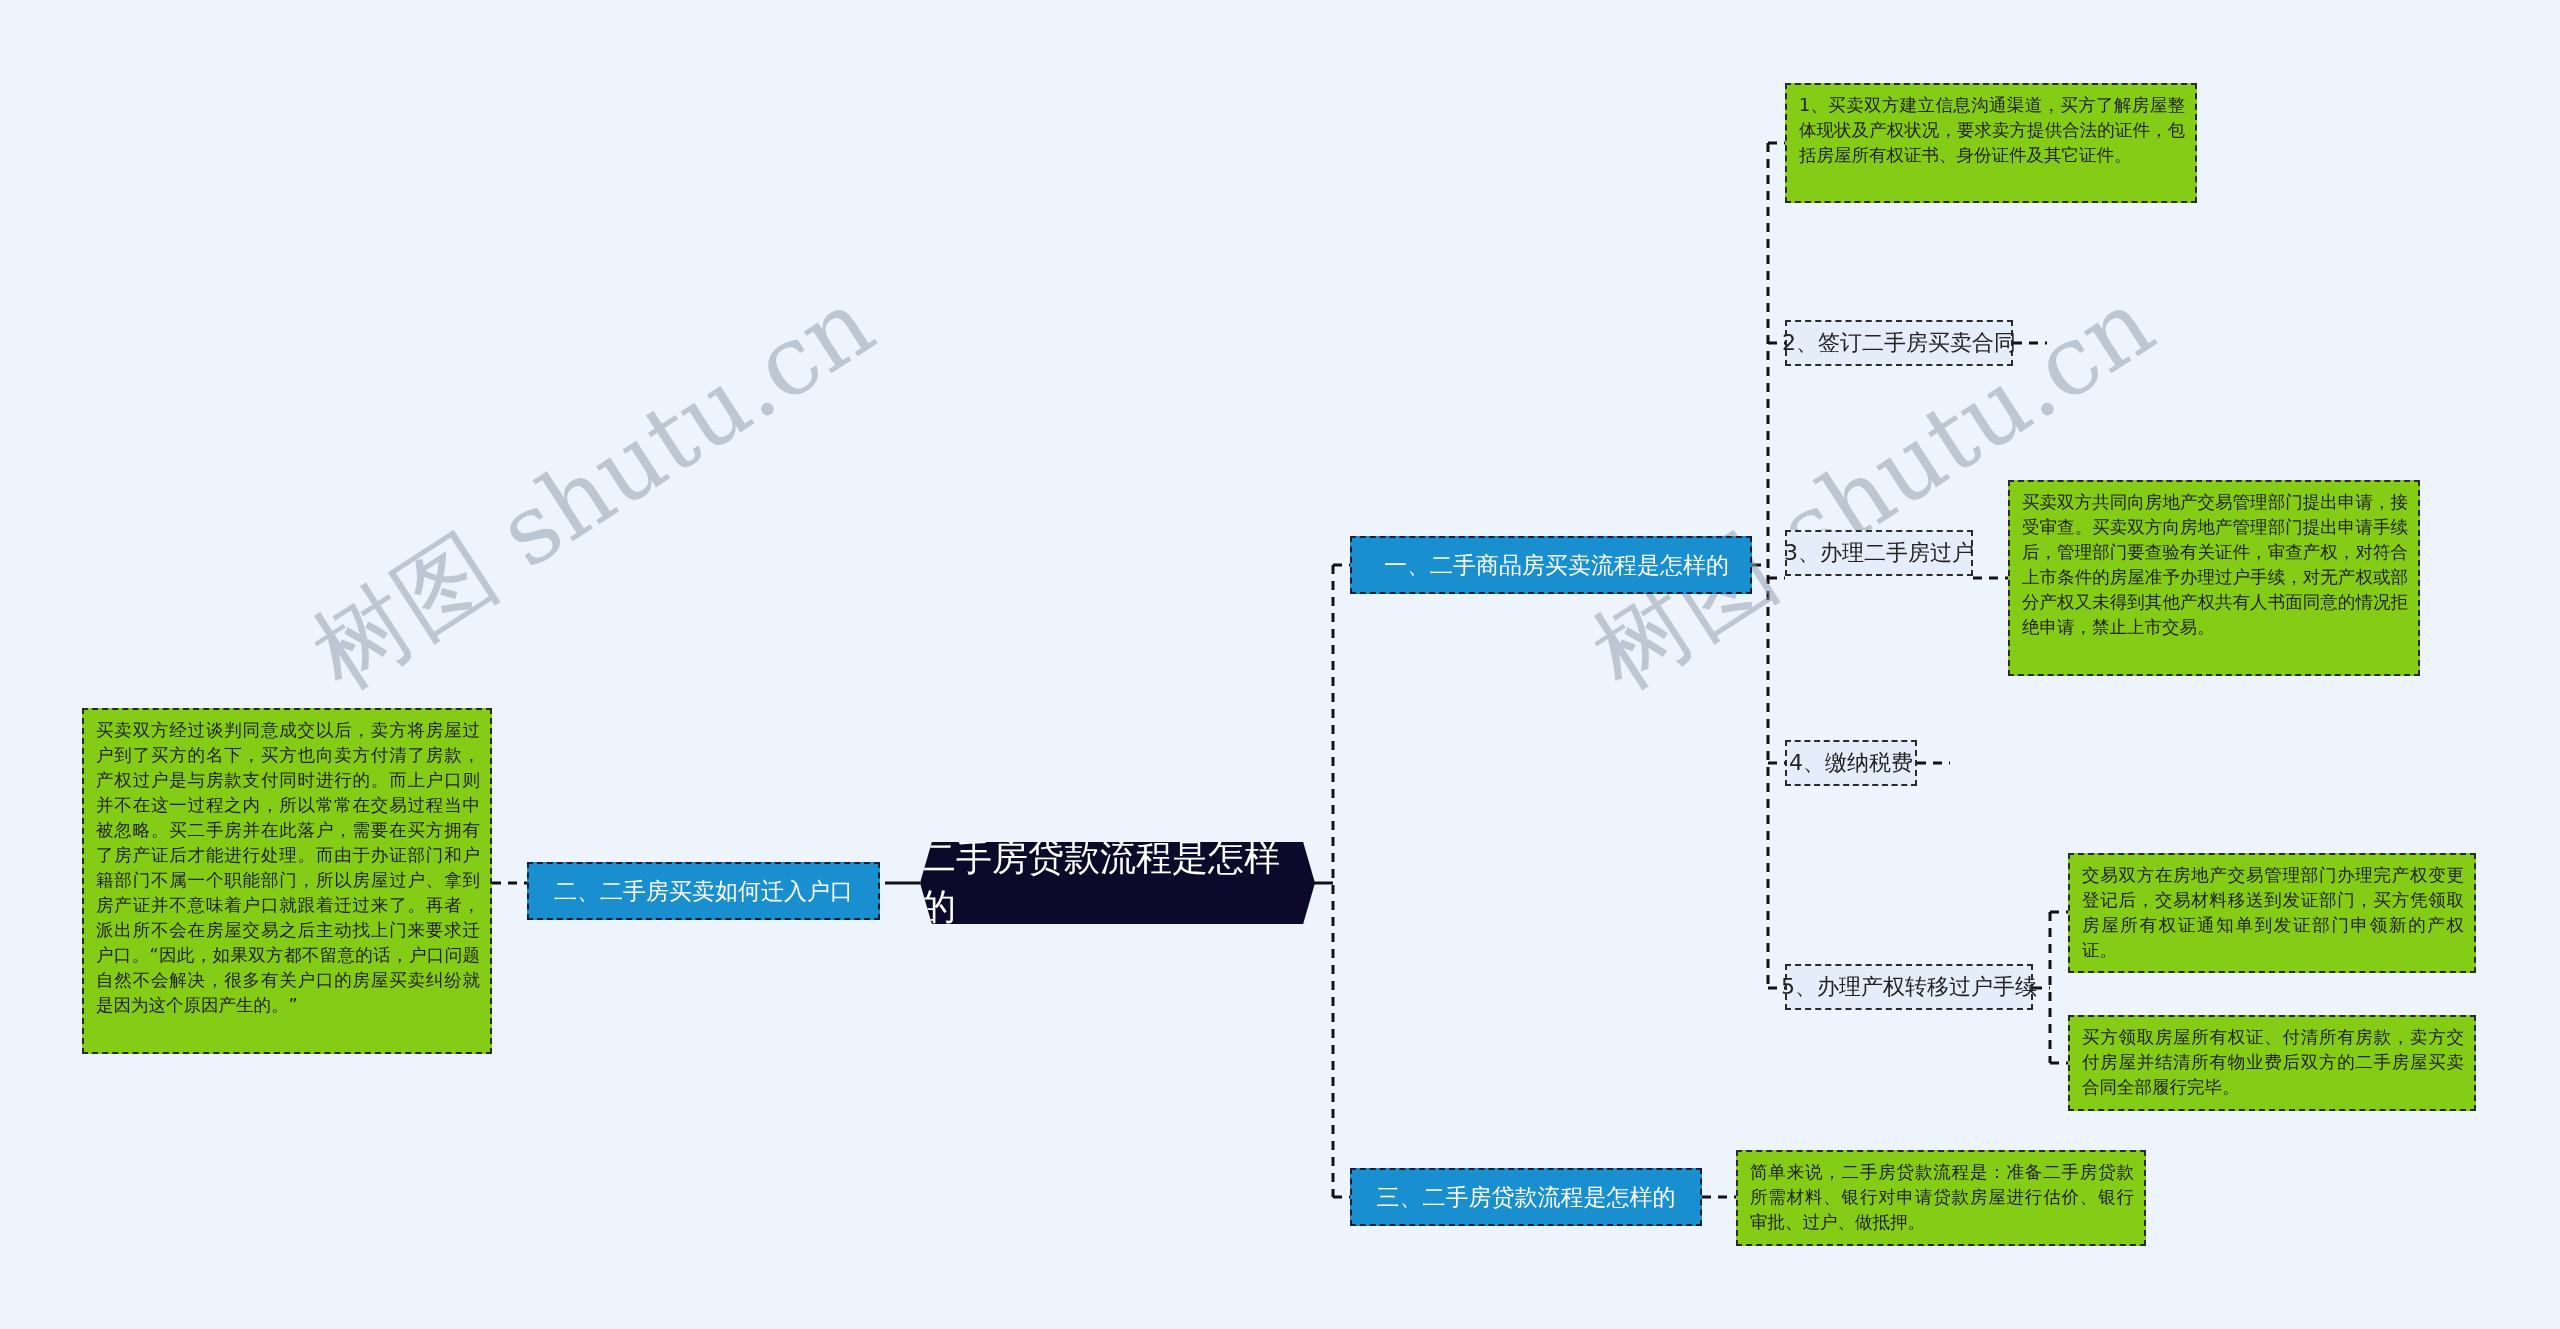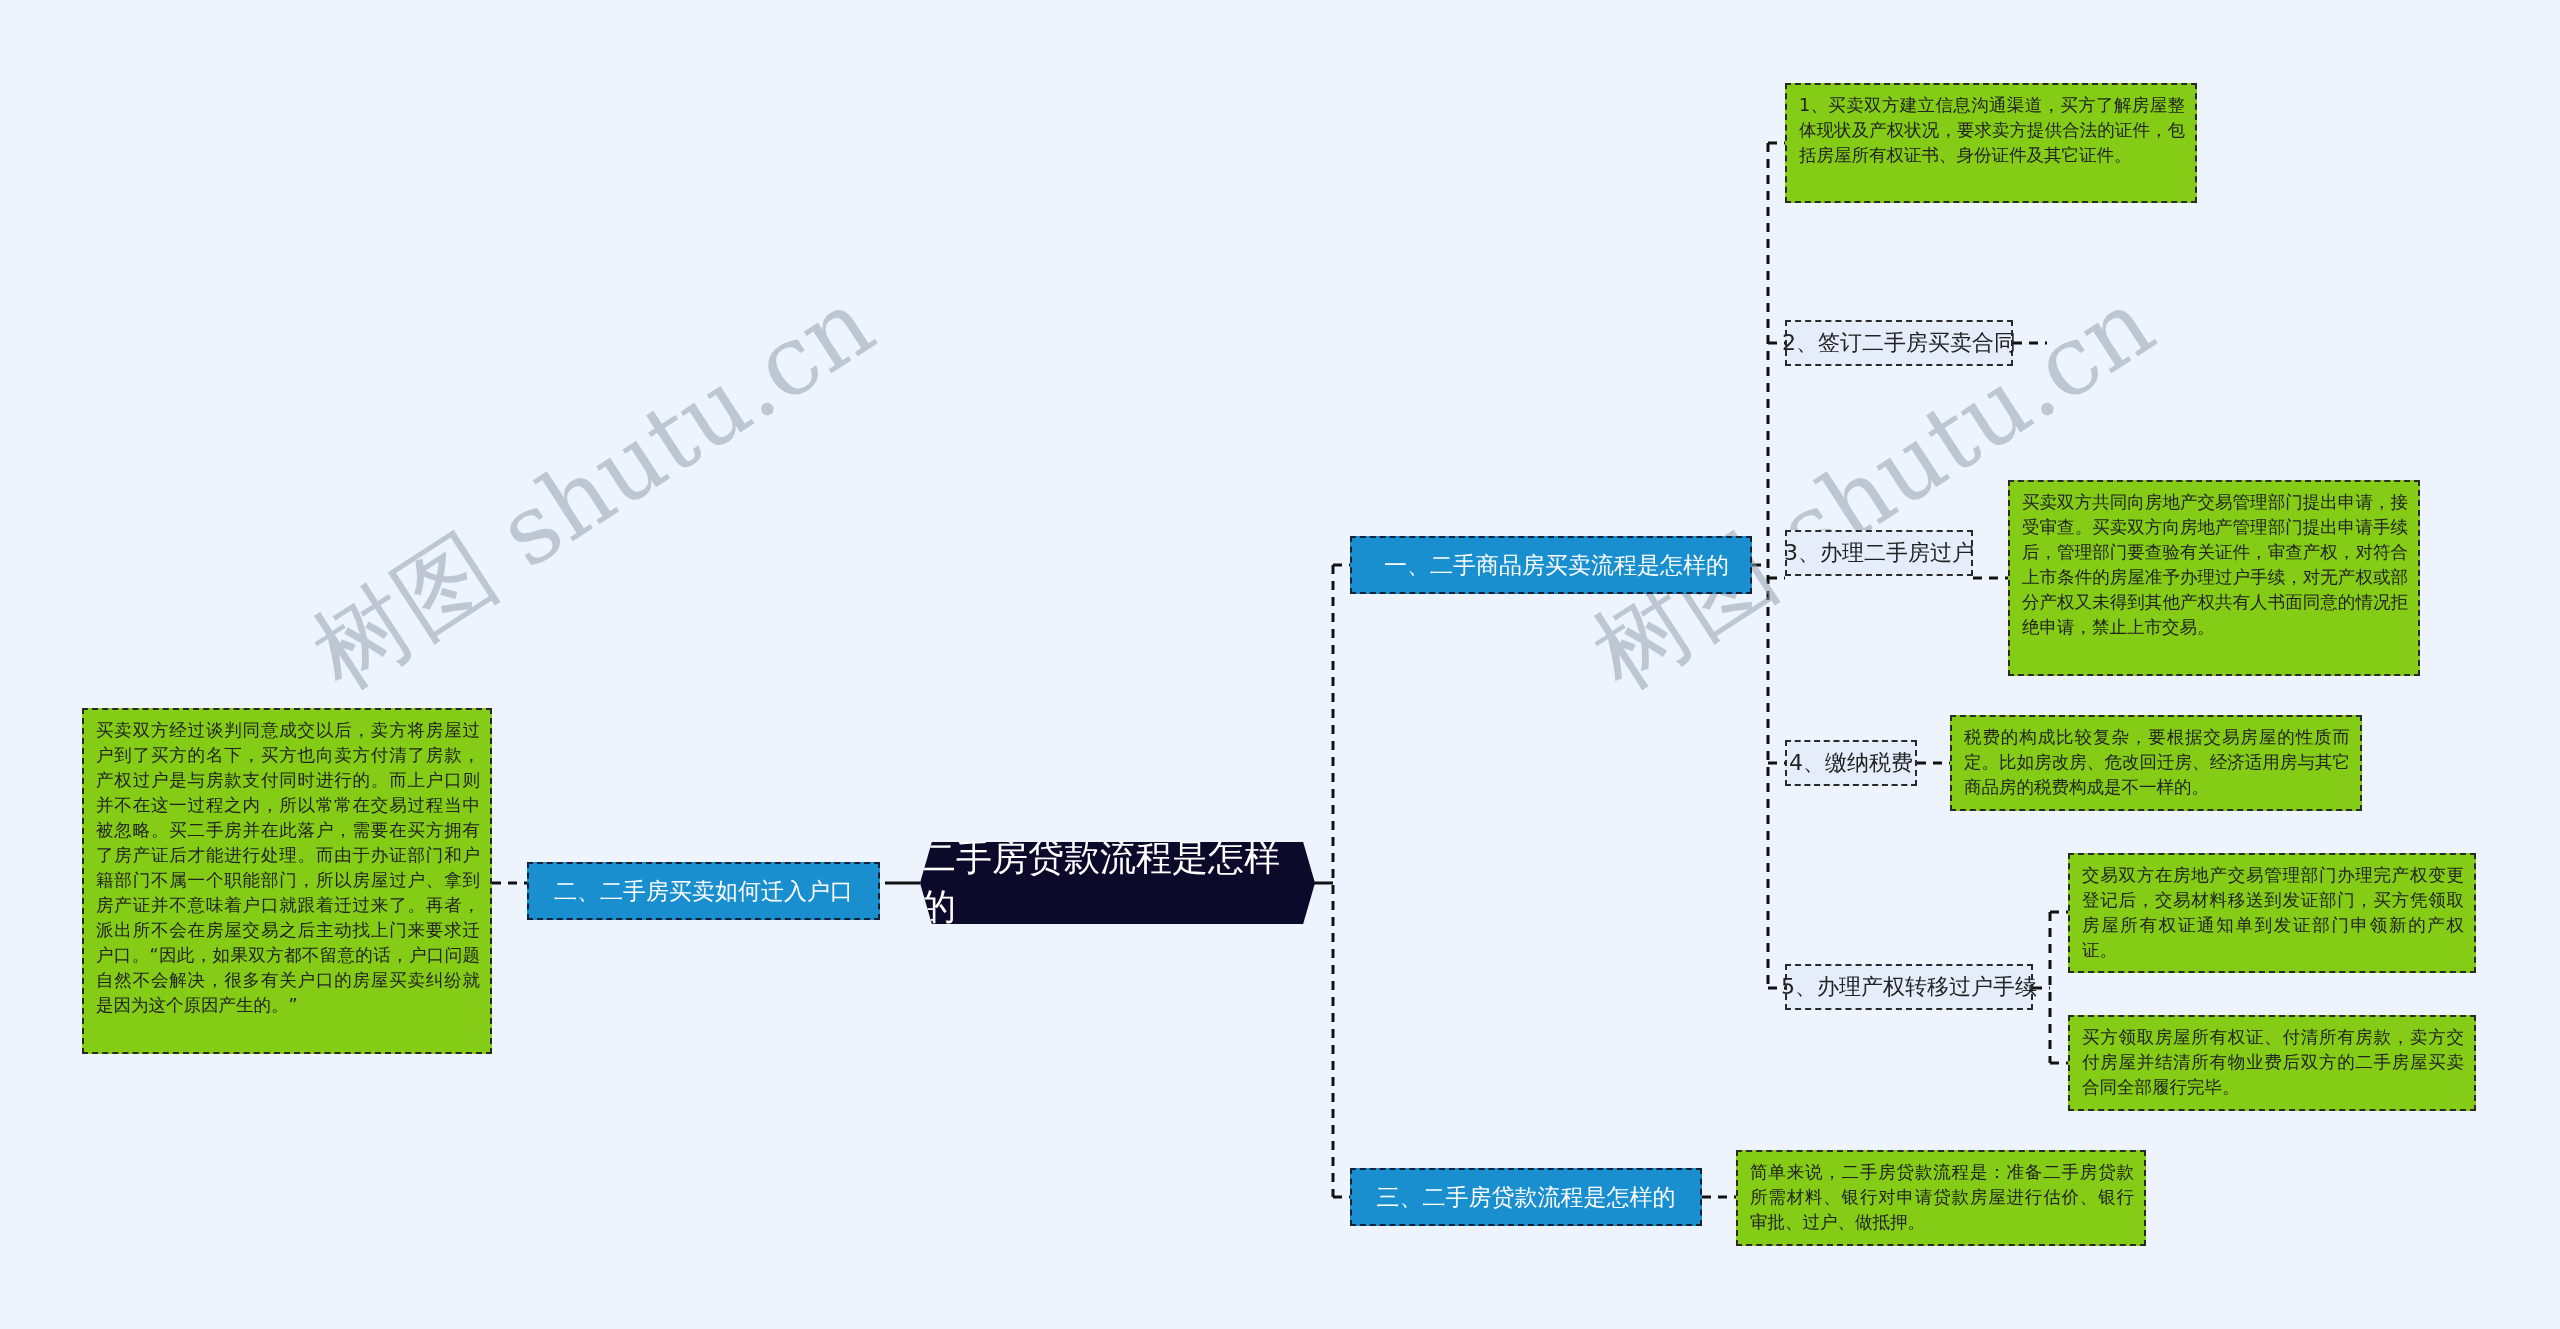--- a/index.html
+++ b/index.html
@@ -123,23 +123,20 @@
   <div class="node sub" style="left:1785px; top:530px; width:188px; height:46px;">
     <span>3、办理二手房过户</span>
   </div>
   <div class="node leaf" style="left:2008px; top:480px; width:412px; height:196px;">
     <span>买卖双方共同向房地产交易管理部门提出申请，接受审查。买卖双方向房地产管理部门提出申请手续后，管理部门要查验有关证件，审查产权，对符合上市条件的房屋准予办理过户手续，对无产权或部分产权又未得到其他产权共有人书面同意的情况拒绝申请，禁止上市交易。</span>
   </div>
 
   <div class="node sub" style="left:1785px; top:740px; width:132px; height:46px;">
     <span>4、缴纳税费</span>
   </div>
-  <div class="node leaf" style="left:1950px; top:715px; width:412px; height:96px;">
-    <span>税费的构成比较复杂，要根据交易房屋的性质而定。比如房改房、危改回迁房、经济适用房与其它商品房的税费构成是不一样的。</span>
-  </div>
 
   <div class="node sub" style="left:1785px; top:964px; width:248px; height:46px;">
     <span>5、办理产权转移过户手续</span>
   </div>
   <div class="node leaf" style="left:2068px; top:853px; width:408px; height:120px;">
     <span>交易双方在房地产交易管理部门办理完产权变更登记后，交易材料移送到发证部门，买方凭领取房屋所有权证通知单到发证部门申领新的产权证。</span>
   </div>
   <div class="node leaf" style="left:2068px; top:1015px; width:408px; height:96px;">
     <span>买方领取房屋所有权证、付清所有房款，卖方交付房屋并结清所有物业费后双方的二手房屋买卖合同全部履行完毕。</span>
   </div>

